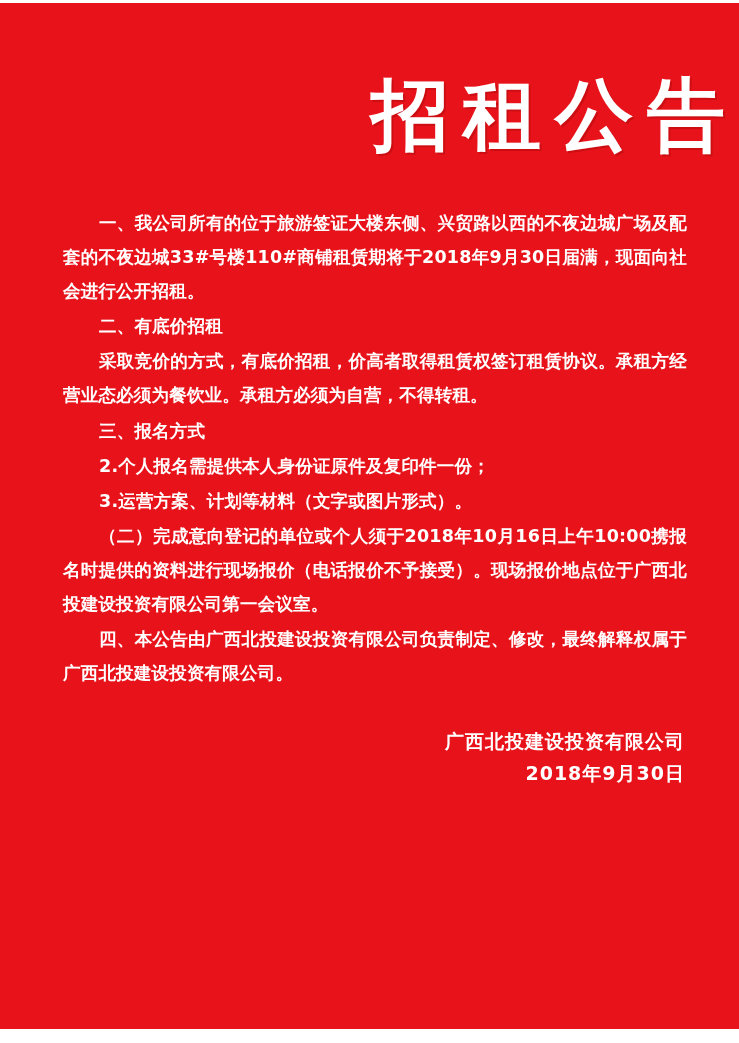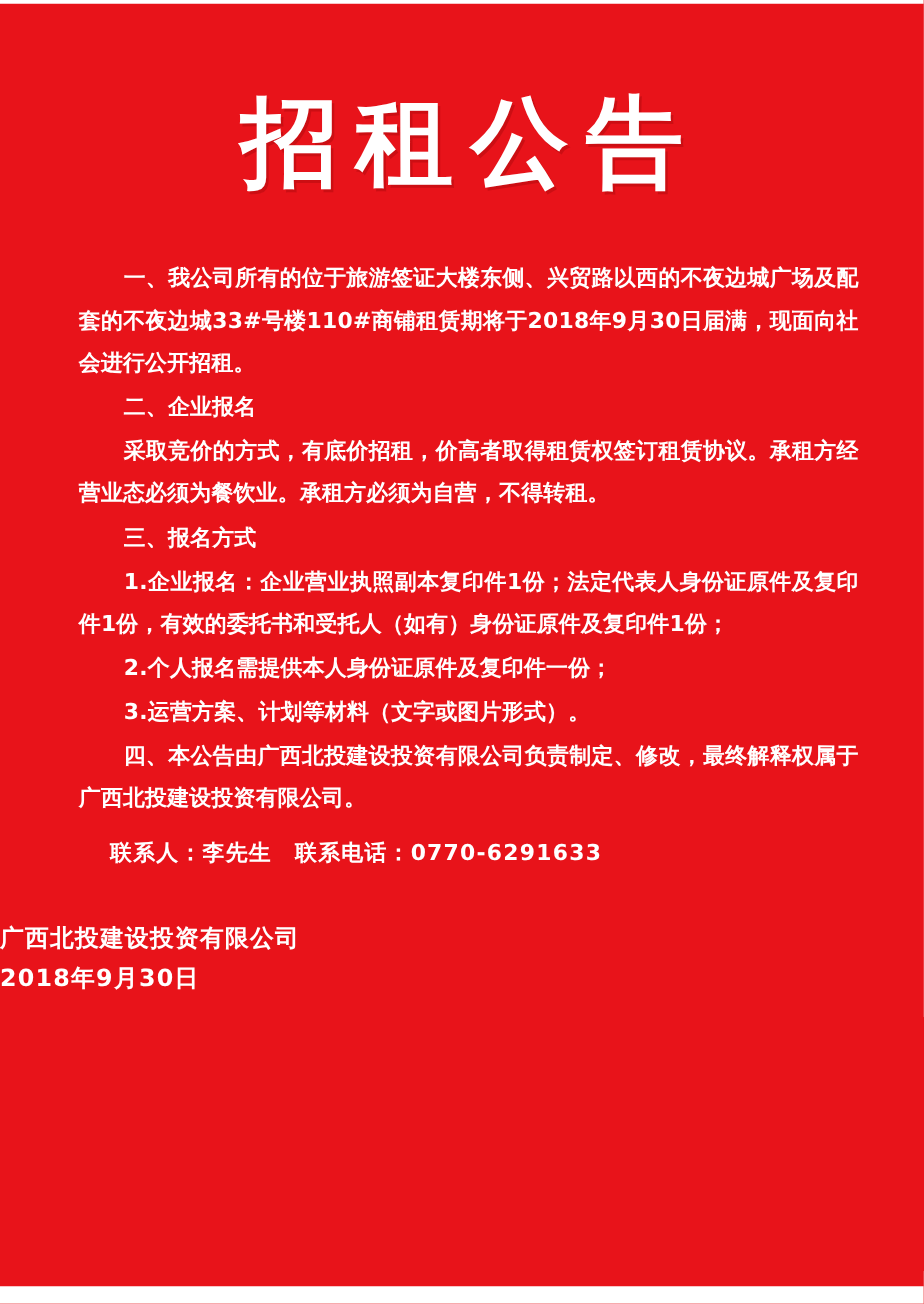--- a/index.html
+++ b/index.html
@@ -14,21 +14,21 @@
   }
   .poster {
     position: relative;
     width: 739px;
     height: 1043px;
     background: #e8131a;
     box-sizing: border-box;
     overflow: hidden;
   }
   .title {
-    text-align: center;
+    text-align: right;
     color: #ffffff;
     font-family: "DejaVu Serif", "Liberation Serif", serif;
     font-weight: bold;
     font-size: 78px;
     letter-spacing: 14px;
     padding-top: 72px;
     padding-left: 14px;
     line-height: 1.1;
     text-shadow: 2px 2px 0 rgba(120,0,0,0.25);
   }
@@ -50,20 +50,21 @@
     text-indent: 36px;
     margin-left: 11px;
   }
   p.contact {
     text-indent: 36px;
     margin-top: 10px;
     letter-spacing: 1px;
   }
   .signature {
     margin-top: 34px;
+    text-align: right;
     padding-right: 54px;
     color: #ffffff;
     font-family: "DejaVu Sans", "Liberation Sans", sans-serif;
     font-weight: bold;
     font-size: 19px;
     line-height: 1.7;
     letter-spacing: 1px;
   }
   .white-strip {
     position: absolute;
@@ -85,28 +86,27 @@
 </head>
 <body>
 
 <div class="poster">
   <div class="edge-top"></div>
 
   <div class="title">招租公告</div>
 
   <div class="body-wrap">
     <p class="para indent">一、我公司所有的位于旅游签证大楼东侧、兴贸路以西的不夜边城广场及配套的不夜边城33#号楼110#商铺租赁期将于2018年9月30日届满，现面向社会进行公开招租。</p>
-    <p class="para indent">二、企业报名</p>
+    <p class="para indent">二、有底价招租</p>
     <p class="para indent">采取竞价的方式，有底价招租，价高者取得租赁权签订租赁协议。承租方经营业态必须为餐饮业。承租方必须为自营，不得转租。</p>
     <p class="para indent">三、报名方式</p>
-    <p class="para indent">1.企业报名：企业营业执照副本复印件1份；法定代表人身份证原件及复印件1份，有效的委托书和受托人（如有）身份证原件及复印件1份；</p>
     <p class="para indent">2.个人报名需提供本人身份证原件及复印件一份；</p>
     <p class="para indent">3.运营方案、计划等材料（文字或图片形式）。</p>
+    <p class="para indent">（二）完成意向登记的单位或个人须于2018年10月16日上午10:00携报名时提供的资料进行现场报价（电话报价不予接受）。现场报价地点位于广西北投建设投资有限公司第一会议室。</p>
     <p class="para indent">四、本公告由广西北投建设投资有限公司负责制定、修改，最终解释权属于广西北投建设投资有限公司。</p>
-    <p class="para contact">联系人：李先生　联系电话：0770-6291633</p>
   </div>
 
   <div class="signature">
     <div>广西北投建设投资有限公司</div>
     <div>2018年9月30日</div>
   </div>
 
   <div class="white-strip"></div>
 </div>
 

